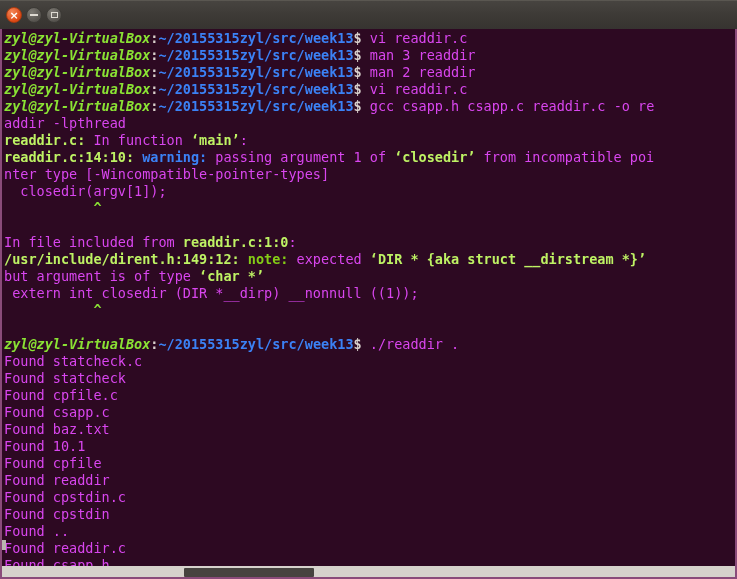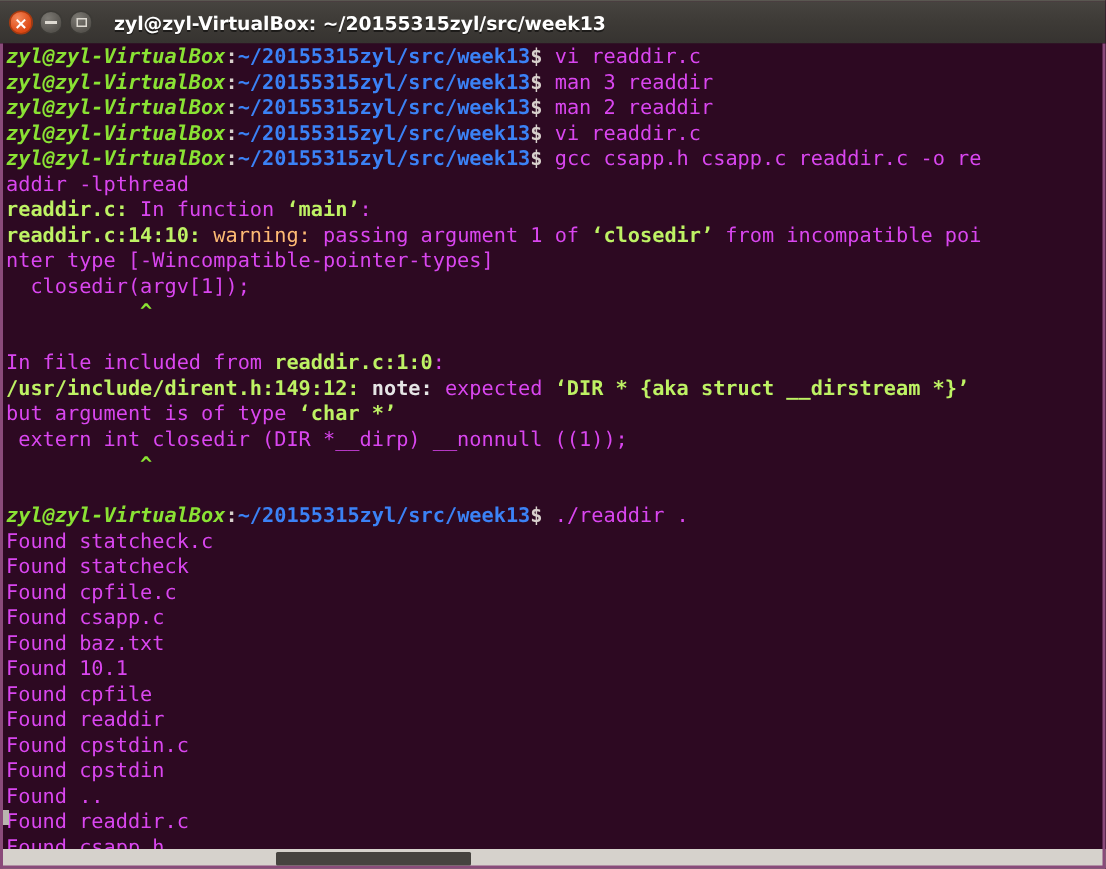--- a/index.html
+++ b/index.html
@@ -109,22 +109,22 @@
   }
   .line {
     height: 17px;
     white-space: pre;
   }
   .user   { color: #8ae234; font-weight: bold; font-style: italic; }
   .sep    { color: #d8d0cc; font-weight: bold; }
   .path   { color: #3b82f6; font-weight: bold; }
   .plain  { color: #d946ef; }
   .bold   { color: #bef264; font-weight: bold; }
-  .warn   { color: #fdba74; font-weight: normal; }
-  .note   { color: #e5e5e5; font-weight: bold; }
+  .warn   { color: #3b82f6; font-weight: bold; }
+  .note   { color: #84cc16; font-weight: bold; }
   .caret  { color: #8ae234; font-weight: bold; }
   
   #hscroll {
     height: 13px;
     background: #d6d2cc;
     border-left: 2px solid #8a4b7a;
     border-right: 2px solid #8a4b7a;
     border-bottom: 2px solid #8a4b7a;
     box-sizing: border-box;
     position: relative;
@@ -156,21 +156,20 @@
   <div id="titlebar">
     <div class="winbtn close">
       <span>×</span>
     </div>
     <div class="winbtn min">
       <span class="dash"></span>
     </div>
     <div class="winbtn max">
       <span class="sq"></span>
     </div>
-    <div id="title-text">zyl@zyl-VirtualBox: ~/20155315zyl/src/week13</div>
   </div>
 
   <div id="term-outer">
     <div id="term"><div class="line"><span class="user">zyl@zyl-VirtualBox</span><span class="sep">:</span><span class="path">~/20155315zyl/src/week13</span><span class="sep">$ </span><span class="plain">vi readdir.c</span></div><div class="line"><span class="user">zyl@zyl-VirtualBox</span><span class="sep">:</span><span class="path">~/20155315zyl/src/week13</span><span class="sep">$ </span><span class="plain">man 3 readdir</span></div><div class="line"><span class="user">zyl@zyl-VirtualBox</span><span class="sep">:</span><span class="path">~/20155315zyl/src/week13</span><span class="sep">$ </span><span class="plain">man 2 readdir</span></div><div class="line"><span class="user">zyl@zyl-VirtualBox</span><span class="sep">:</span><span class="path">~/20155315zyl/src/week13</span><span class="sep">$ </span><span class="plain">vi readdir.c</span></div><div class="line"><span class="user">zyl@zyl-VirtualBox</span><span class="sep">:</span><span class="path">~/20155315zyl/src/week13</span><span class="sep">$ </span><span class="plain">gcc csapp.h csapp.c readdir.c -o re</span></div><div class="line"><span class="plain">addir -lpthread</span></div><div class="line"><span class="bold">readdir.c:</span><span class="plain"> In function </span><span class="bold">‘main’</span><span class="plain">:</span></div><div class="line"><span class="bold">readdir.c:14:10:</span><span class="plain"> </span><span class="warn">warning:</span><span class="plain"> passing argument 1 of </span><span class="bold">‘closedir’</span><span class="plain"> from incompatible poi</span></div><div class="line"><span class="plain">nter type [-Wincompatible-pointer-types]</span></div><div class="line"><span class="plain">  closedir(argv[1]);</span></div><div class="line"><span class="caret">           ^</span></div><div class="line"><span class="plain"></span></div><div class="line"><span class="plain">In file included from </span><span class="bold">readdir.c:1:0</span><span class="plain">:</span></div><div class="line"><span class="bold">/usr/include/dirent.h:149:12:</span><span class="plain"> </span><span class="note">note:</span><span class="plain"> expected </span><span class="bold">‘DIR * {aka struct __dirstream *}’</span></div><div class="line"><span class="plain">but argument is of type </span><span class="bold">‘char *’</span></div><div class="line"><span class="plain"> extern int closedir (DIR *__dirp) __nonnull ((1));</span></div><div class="line"><span class="caret">           ^</span></div><div class="line"><span class="plain"></span></div><div class="line"><span class="user">zyl@zyl-VirtualBox</span><span class="sep">:</span><span class="path">~/20155315zyl/src/week13</span><span class="sep">$ </span><span class="plain">./readdir .</span></div><div class="line"><span class="plain">Found statcheck.c</span></div><div class="line"><span class="plain">Found statcheck</span></div><div class="line"><span class="plain">Found cpfile.c</span></div><div class="line"><span class="plain">Found csapp.c</span></div><div class="line"><span class="plain">Found baz.txt</span></div><div class="line"><span class="plain">Found 10.1</span></div><div class="line"><span class="plain">Found cpfile</span></div><div class="line"><span class="plain">Found readdir</span></div><div class="line"><span class="plain">Found cpstdin.c</span></div><div class="line"><span class="plain">Found cpstdin</span></div><div class="line"><span class="plain">Found ..</span></div><div class="line"><span class="plain">Found readdir.c</span></div><div class="line"><span class="plain">Found csapp.h</span></div></div>
     <div id="vscroll-mark"></div>
   </div>
 
   <div id="hscroll">
     <div id="hscroll-thumb"></div>
   </div>

